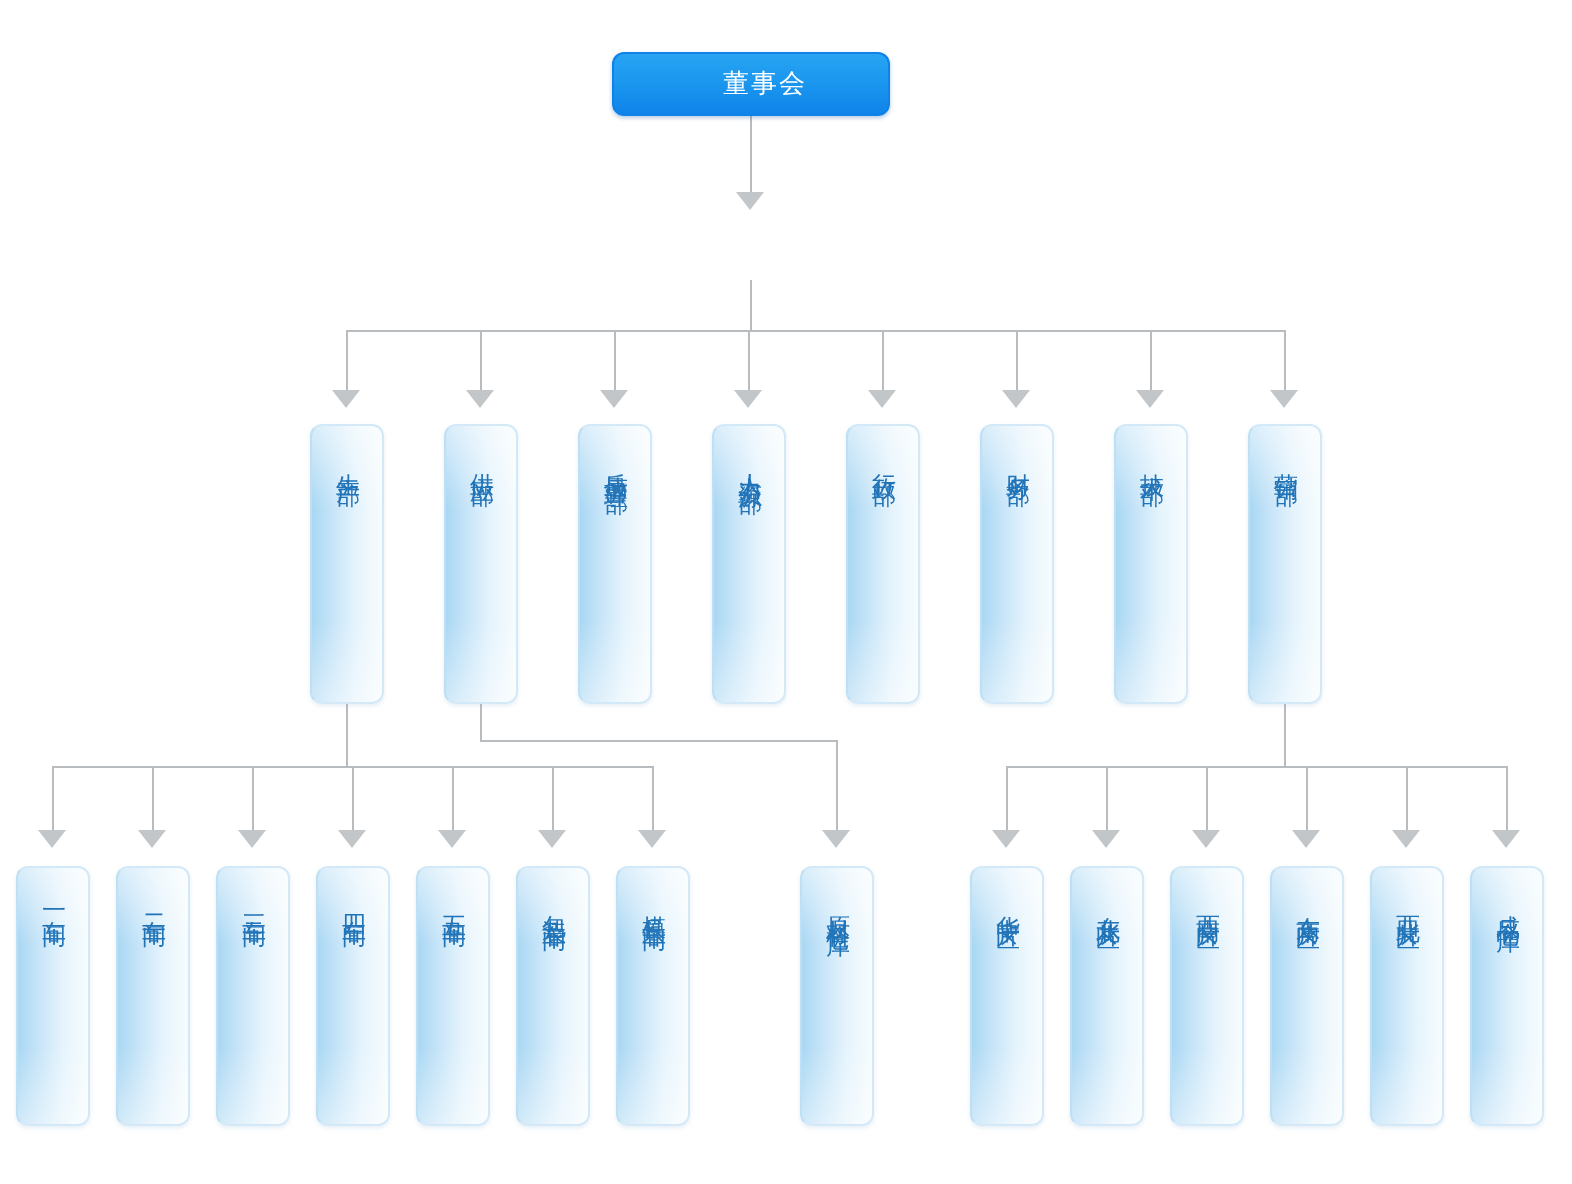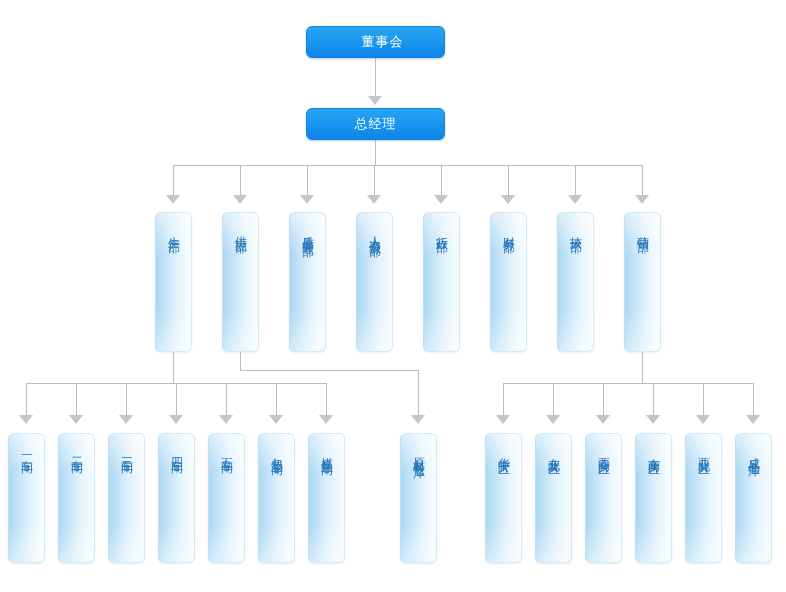--- a/index.html
+++ b/index.html
@@ -135,23 +135,20 @@
   <div class="arrow" style="left:496px;top:415px;"></div>
   <div class="arrow" style="left:546px;top:415px;"></div>
   <div class="arrow" style="left:596px;top:415px;"></div>
   <div class="arrow" style="left:646px;top:415px;"></div>
   <div class="arrow" style="left:696px;top:415px;"></div>
   <div class="arrow" style="left:746px;top:415px;"></div>
 
   <div class="node primary" style="left:306px;top:26px;width:139px;height:32px;padding-left:14px;">
     <span class="label">董事会</span>
   </div>
-  <div class="node primary" style="left:306px;top:108px;width:139px;height:32px;">
-    <span class="label">总经理</span>
-  </div>
 
   <div class="node column" style="left:155px;top:212px;width:37px;height:140px;">
     <span class="label">生产部</span>
   </div>
   <div class="node column" style="left:222px;top:212px;width:37px;height:140px;">
     <span class="label">供应部</span>
   </div>
   <div class="node column" style="left:289px;top:212px;width:37px;height:140px;">
     <span class="label">质量管理部</span>
   </div>

